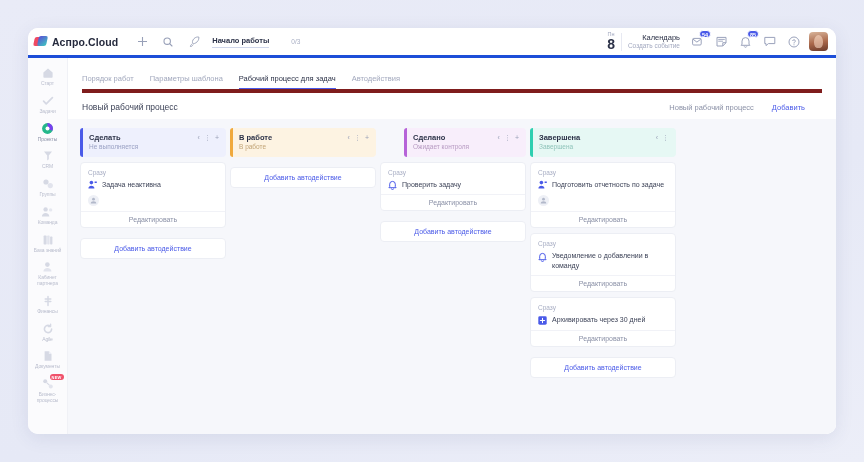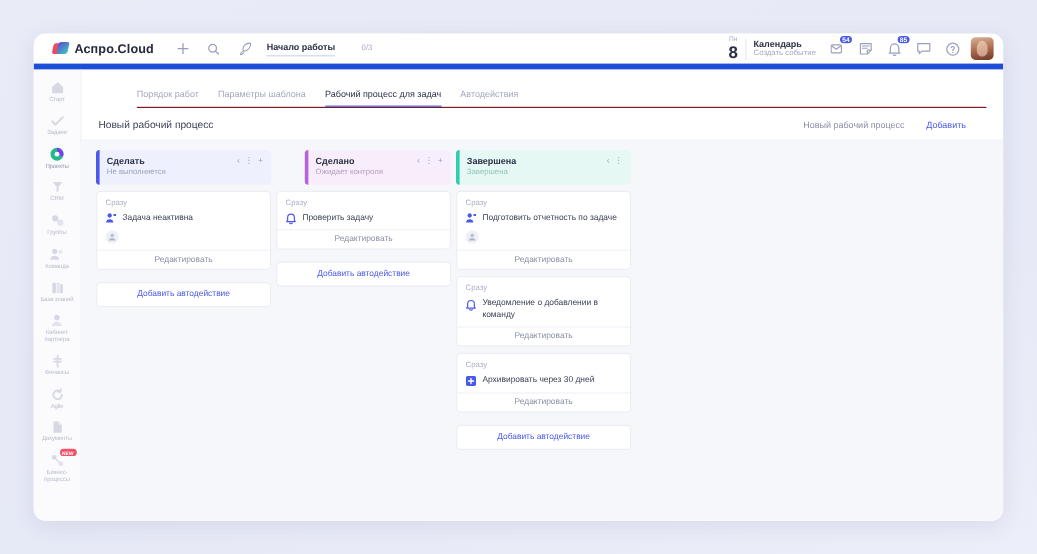--- a/index.html
+++ b/index.html
@@ -22,23 +22,23 @@
     border-radius: 10px;
     box-shadow: 0 4px 18px rgba(60,70,120,.10);
     overflow: hidden;
     display: flex; flex-direction: column;
   }
 
   
   .topbar {
     height: 30px; flex: 0 0 30px;
     display: flex; align-items: center;
-    padding: 0 8px 0 16px;
+    padding: 0 8px 0 6px;
     background: #fff;
-    border-bottom: 5px solid #1d4ed8;
+    border-bottom: 3px solid #1d4ed8;
   }
   .logo-wrap { display: flex; align-items: center; gap: 5px; }
   .logo-mark { width: 13px; height: 11px; position: relative; }
   .logo-mark i {
     position: absolute; display: block;
   }
   .logo-mark i.a {
     left: 0; top: 1px; width: 7px; height: 9px;
     background: #f04a63; border-radius: 2px 0 0 2px;
     transform: skewX(-12deg);
@@ -60,21 +60,21 @@
     border-bottom: 1.5px solid #cfd6ea; padding-bottom: 2px;
   }
   .start-count { font-size: 6.5px; color: #a8aec4; font-weight: normal; margin-left: 2px; }
   .topbar-right { margin-left: auto; display: flex; align-items: center; gap: 7px; }
   .cal-block { display: flex; align-items: center; gap: 6px; padding-right: 2px; }
   .cal-date { text-align: center; line-height: 1; }
   .cal-dow { font-size: 5.5px; color: #a3a9c0; display:block; }
   .cal-day { font-size: 14px; color: #2b3147; font-weight: bold; display:block; }
   .cal-div { width: 1px; height: 18px; background: #e7e9f2; }
   .cal-texts { line-height: 1.25; }
-  .cal-title { font-size: 7.5px; color: #2b3147; font-weight: bold; display: block; }
+  .cal-title { font-size: 7.5px; color: #2b3147; font-weight: normal; display: block; text-align: right; }
   .cal-sub { font-size: 6.5px; color: #a3a9c0; display: block; }
   .icon-btn {
     position: relative; width: 17px; height: 17px;
     display: flex; align-items: center; justify-content: center;
     color: #9aa2bb; cursor: pointer;
   }
   .badge {
     position: absolute; top: -3px; right: -5px;
     min-width: 11px; height: 8px; padding: 0 2px;
     background: #4a5ae8; color: #fff;
@@ -125,21 +125,21 @@
   }
 
   
   .main { flex: 1; background: #ffffff; display: flex; flex-direction: column; min-width: 0; }
   .page-head { padding: 9px 14px 0 14px; }
   .page-head-row { display: flex; align-items: flex-start; }
   .page-title { font-size: 13.5px; color: #252a3d; font-weight: normal; letter-spacing: .1px; }
   .status-wrap { margin-left: auto; display: flex; align-items: center; gap: 8px; padding-top: 3px; }
   .status-text { font-size: 7.5px; color: #666d85; }
   .kebab { color: #9aa1b7; cursor: pointer; display:flex; }
-  .tabs { display: flex; gap: 16px; margin-top: 7px; border-bottom: 1px solid #7f1d1d; margin-left: 32px; }
+  .tabs { display: flex; gap: 16px; margin-top: 7px; border-bottom: 4px solid #7f1d1d; }
   .tab {
     font-size: 7.5px; color: #a2a8bd; padding-bottom: 5px;
     cursor: pointer; white-space: nowrap;
   }
   .tab.active { color: #2b3147; border-bottom: 1.5px solid #4a5ae8; }
 
   .wf-bar {
     display: flex; align-items: center;
     padding: 9px 31px 7px 14px;
   }
@@ -465,20 +465,38 @@
                           <path d="M.7 6.4c0-1.3 1.2-2.1 2.8-2.1s2.8.8 2.8 2.1z" fill="#b2b8ca"></path>
                         </svg>
                       </div>
          </div>
          <div class="card-edit">Редактировать</div>
                   </div>
                   <div class="add-auto">Добавить автодействие</div>
                 </div>
               </div>
               <div class="col">
+                <div class="col-head" style="background: rgb(253, 243, 226);">
+                  <style></style>
+                  <div style="min-width:0">
+         <div class="ttl" style="color:#2b3147">В работе</div>
+         <div class="sub" style="color:#c2a477">В работе</div>
+       </div>
+                  <span style="position: absolute; left: 0px; top: 0px; bottom: 0px; width: 2.5px; border-radius: 4px 0px 0px 4px; background: rgb(240, 169, 60);"></span>
+                  <div class="col-tools">
+                    <span>‹</span>
+                    <span>⋮</span>
+                    <span>+</span>
+                  </div>
+                </div>
+                <div class="cards">
+                  <div class="add-auto">Добавить автодействие</div>
+                </div>
+              </div>
+              <div class="col">
                 <div class="col-head" style="background: rgb(248, 238, 251); margin-left: 24px;">
                   <style></style>
                   <div style="min-width:0">
          <div class="ttl" style="color:#2b3147">Сделано</div>
          <div class="sub" style="color:#b79ac2">Ожидает контроля</div>
        </div>
                   <span style="position: absolute; left: 0px; top: 0px; bottom: 0px; width: 2.5px; border-radius: 4px 0px 0px 4px; background: rgb(182, 99, 216);"></span>
                   <div class="col-tools">
                     <span>‹</span>
                     <span>⋮</span>

